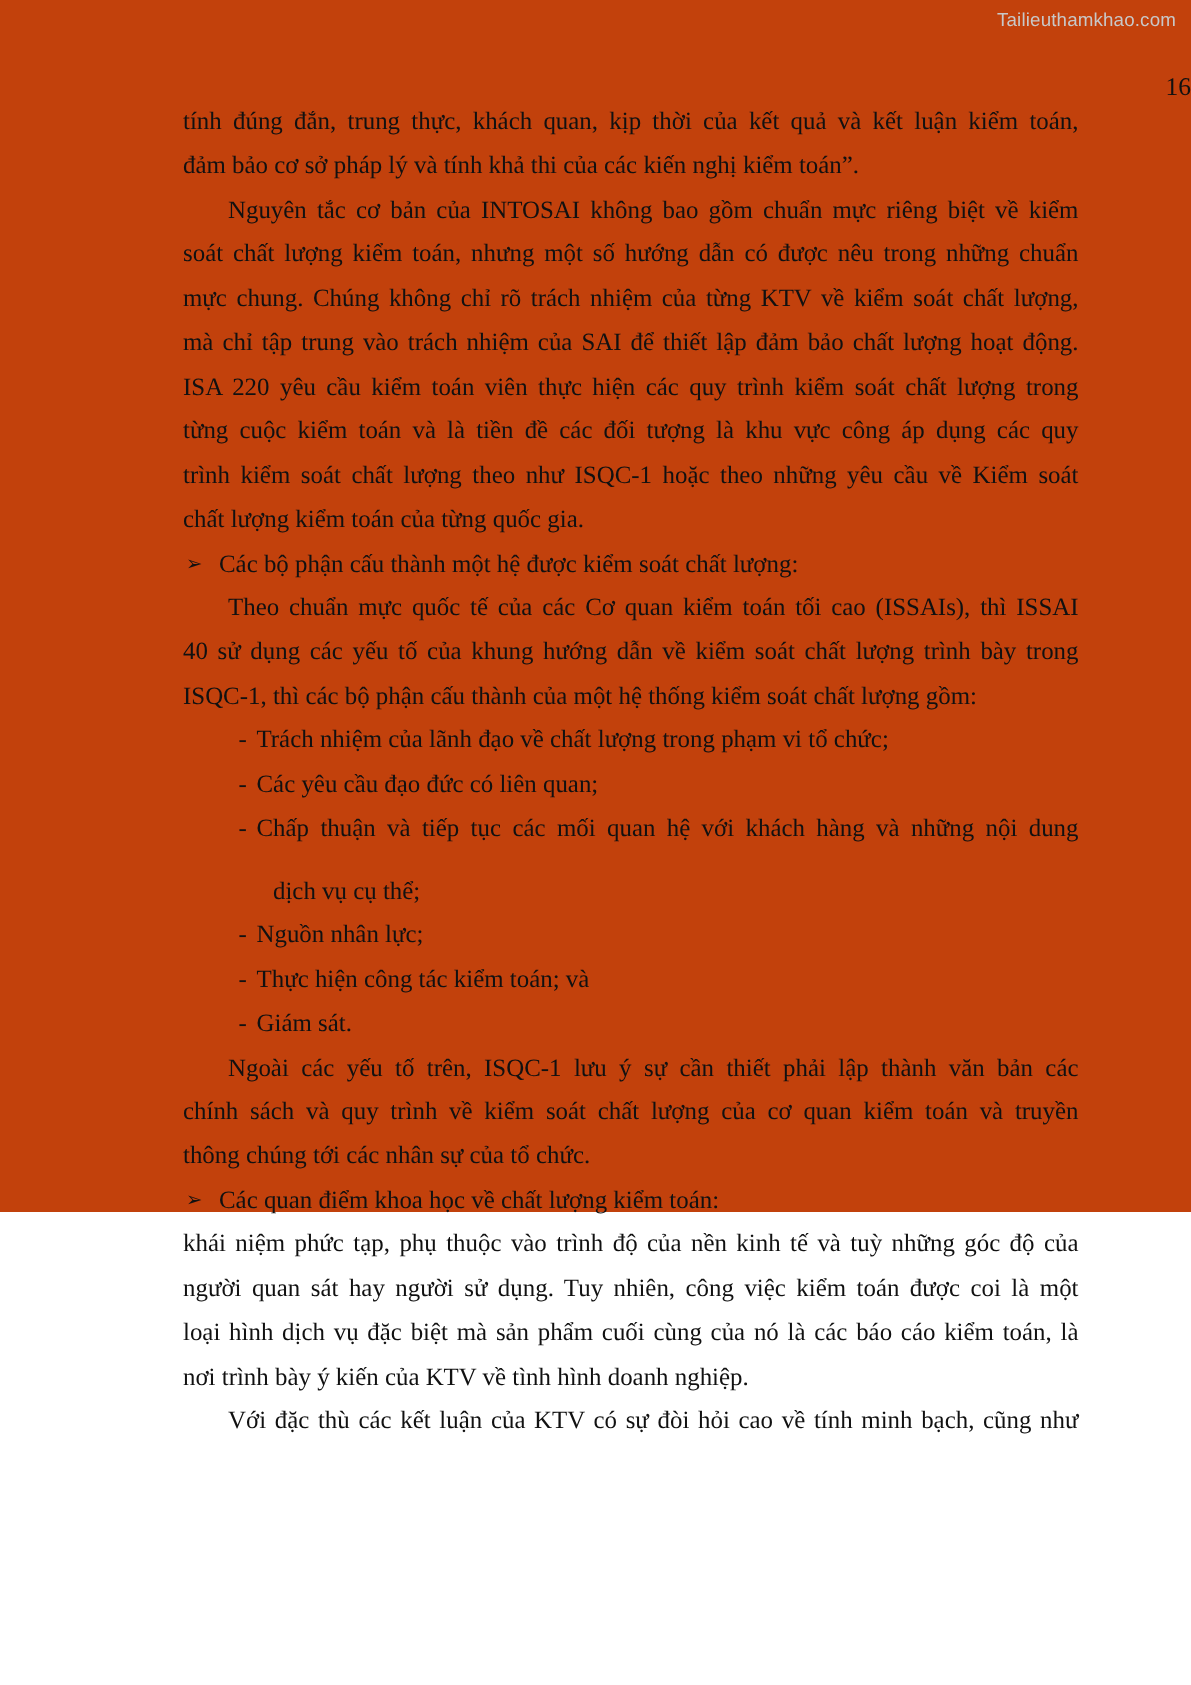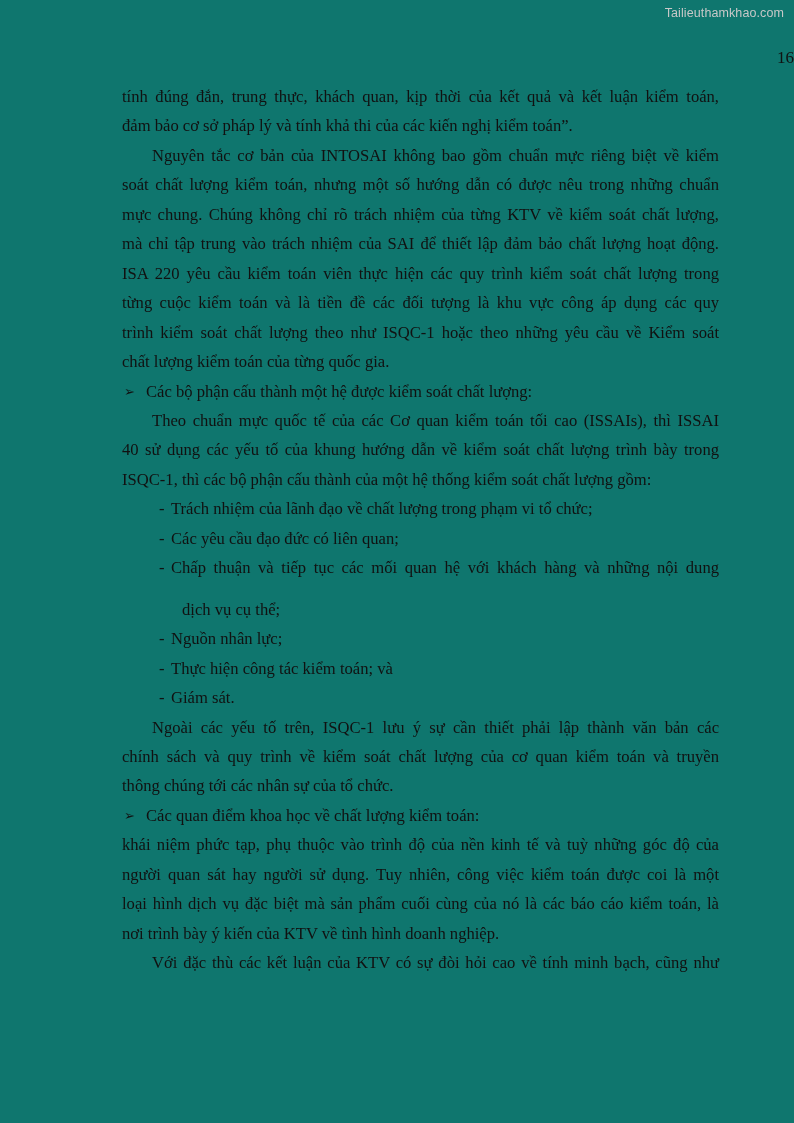--- a/index.html
+++ b/index.html
@@ -1,32 +1,32 @@
 <!DOCTYPE html>
 <html><head>
 <meta charset="utf-8">
 <style>
   html, body { margin: 0; padding: 0; background: #ffffff; }
   body { width: 794px; height: 1123px; position: relative; overflow: hidden; }
   .page {
-    position: absolute; left: 0; top: 0; width: 794px; height: 1123px;
-    background: #0f766e; color: #111111;
+    position: absolute; left: 0; top: 0; width: 794px; height: 808px;
+    background: #c2410c; color: #111111;
     font-family: "Liberation Serif", "DejaVu Serif", serif;
   }
   .watermark {
     position: absolute; right: 10px; top: 6px;
     font-family: "Liberation Sans", "DejaVu Sans", sans-serif;
     font-size: 12.5px; color: #c8c8c8; letter-spacing: 0.1px;
   }
   .page-number {
     position: absolute; left: 0; width: 794px; top: 48px;
     text-align: right; font-size: 17px; color: #111;
   }
   .body {
-    position: absolute; left: 122px; top: 82px; width: 597px;
+    position: absolute; left: 122px; top: 66px; width: 597px;
     font-size: 16.6px; line-height: 29.45px;
   }
   .p { margin: 0; text-align: justify; text-align-last: left; }
   .bullet-heading { margin: 0; position: relative; padding-left: 24px; }
   .bullet-heading .arrow {
     position: absolute; left: 2px; top: 0; font-size: 13px;
   }
   .dash-list { margin: 0; padding: 0; list-style: none; }
   .dash-list li { position: relative; padding-left: 49px; text-align: justify; text-align-last: left; }
   .dash-list li .dash { position: absolute; left: 37px; top: 0; }

